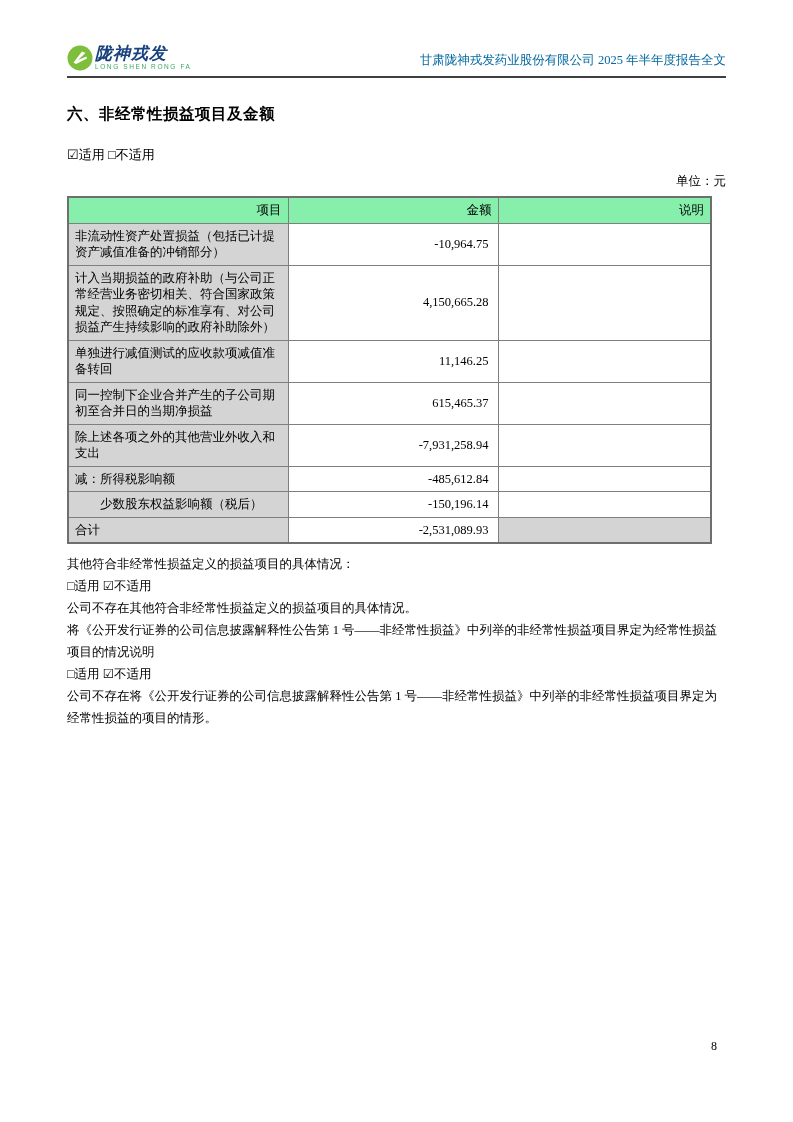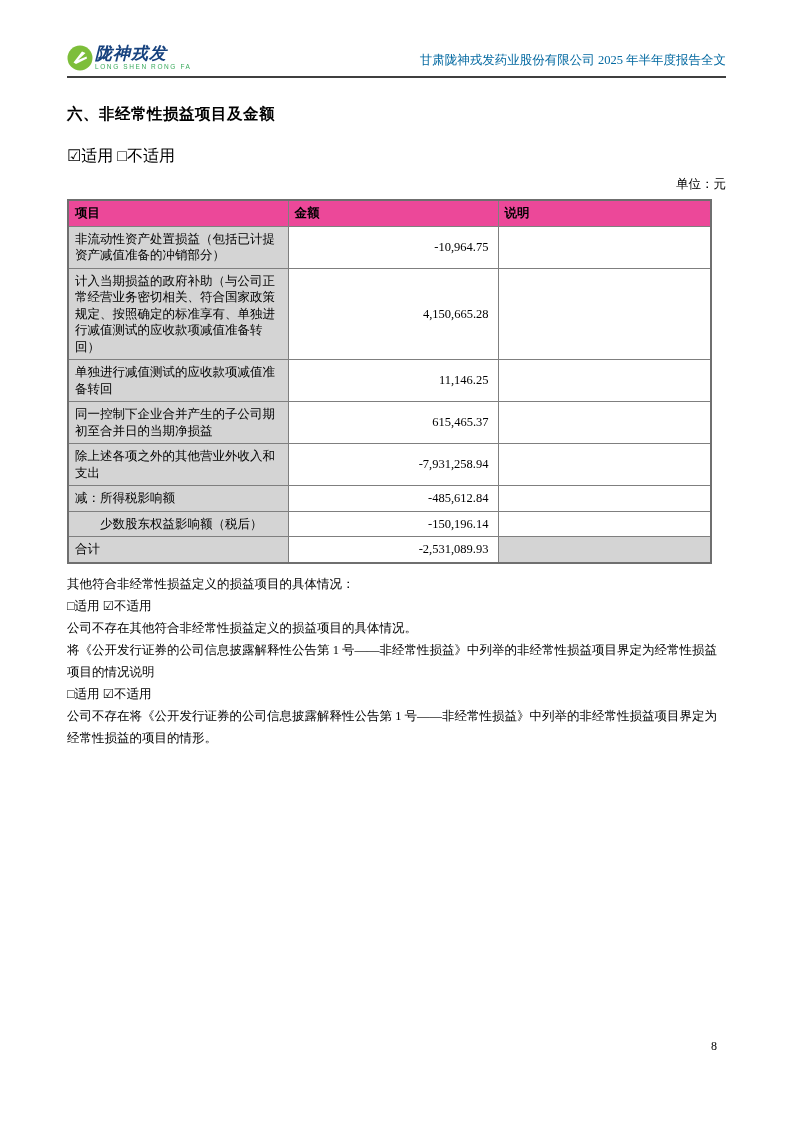--- a/index.html
+++ b/index.html
@@ -34,43 +34,43 @@
     font-family: "Liberation Sans", "DejaVu Sans", sans-serif;
     font-size: 6.5px; color: #3aaa5c; letter-spacing: 1.6px; margin-top: 2px;
   }
   .doc-title { font-size: 12.5px; color: #0369a1; padding-bottom: 2px; }
 
   
   .section-heading {
     margin-top: 26px;
     font-size: 15.5px; font-weight: bold; letter-spacing: 0.5px;
   }
-  .applicability { margin-top: 21px; font-size: 16px; }
+  .applicability { margin-top: 21px; font-size: 13px; }
   .unit-line { margin-top: 9px; font-size: 12.5px; text-align: right; }
 
   
   table.fin-table {
     margin-top: 6px;
     width: 643px;
     border-collapse: collapse;
     table-layout: fixed;
     font-size: 12.5px;
     border: 2px solid #6f6f6f;
   }
   .fin-table th, .fin-table td {
     border: 1px solid #7f7f7f;
     padding: 4px 6px;
     line-height: 1.32;
     vertical-align: middle;
     word-break: break-all;
   }
   .fin-table th {
-    background: #ec4899;
-    font-weight: bold;
-    text-align: left;
+    background: #86efac;
+    font-weight: normal;
+    text-align: right;
     height: 24px;
   }
   .fin-table td.col-item { background: #d4d4d4; text-align: left; }
   .fin-table td.col-amount { background: #ffffff; text-align: right; padding-right: 9px; }
   .fin-table td.col-note { background: #ffffff; }
   .fin-table tr.total-row td.col-note { background: #d4d4d4; }
 
   
   .notes { margin-top: 9px; }
   .notes p {
@@ -126,21 +126,21 @@
           <th>说明</th>
         </tr>
     </thead>
     <tbody>
         <tr>
           <td class="col-item">非流动性资产处置损益（包括已计提资产减值准备的冲销部分）</td>
           <td class="col-amount">-10,964.75</td>
           <td class="col-note"></td>
         </tr>
         <tr>
-          <td class="col-item">计入当期损益的政府补助（与公司正常经营业务密切相关、符合国家政策规定、按照确定的标准享有、单独进行减值测试的应收款项减值准备转回）</td>
+          <td class="col-item">计入当期损益的政府补助（与公司正常经营业务密切相关、符合国家政策规定、按照确定的标准享有、对公司损益产生持续影响的政府补助除外）</td>
           <td class="col-amount">4,150,665.28</td>
           <td class="col-note"></td>
         </tr>
         <tr>
           <td class="col-item">单独进行减值测试的应收款项减值准备转回</td>
           <td class="col-amount">11,146.25</td>
           <td class="col-note"></td>
         </tr>
         <tr>
           <td class="col-item">同一控制下企业合并产生的子公司期初至合并日的当期净损益</td>

